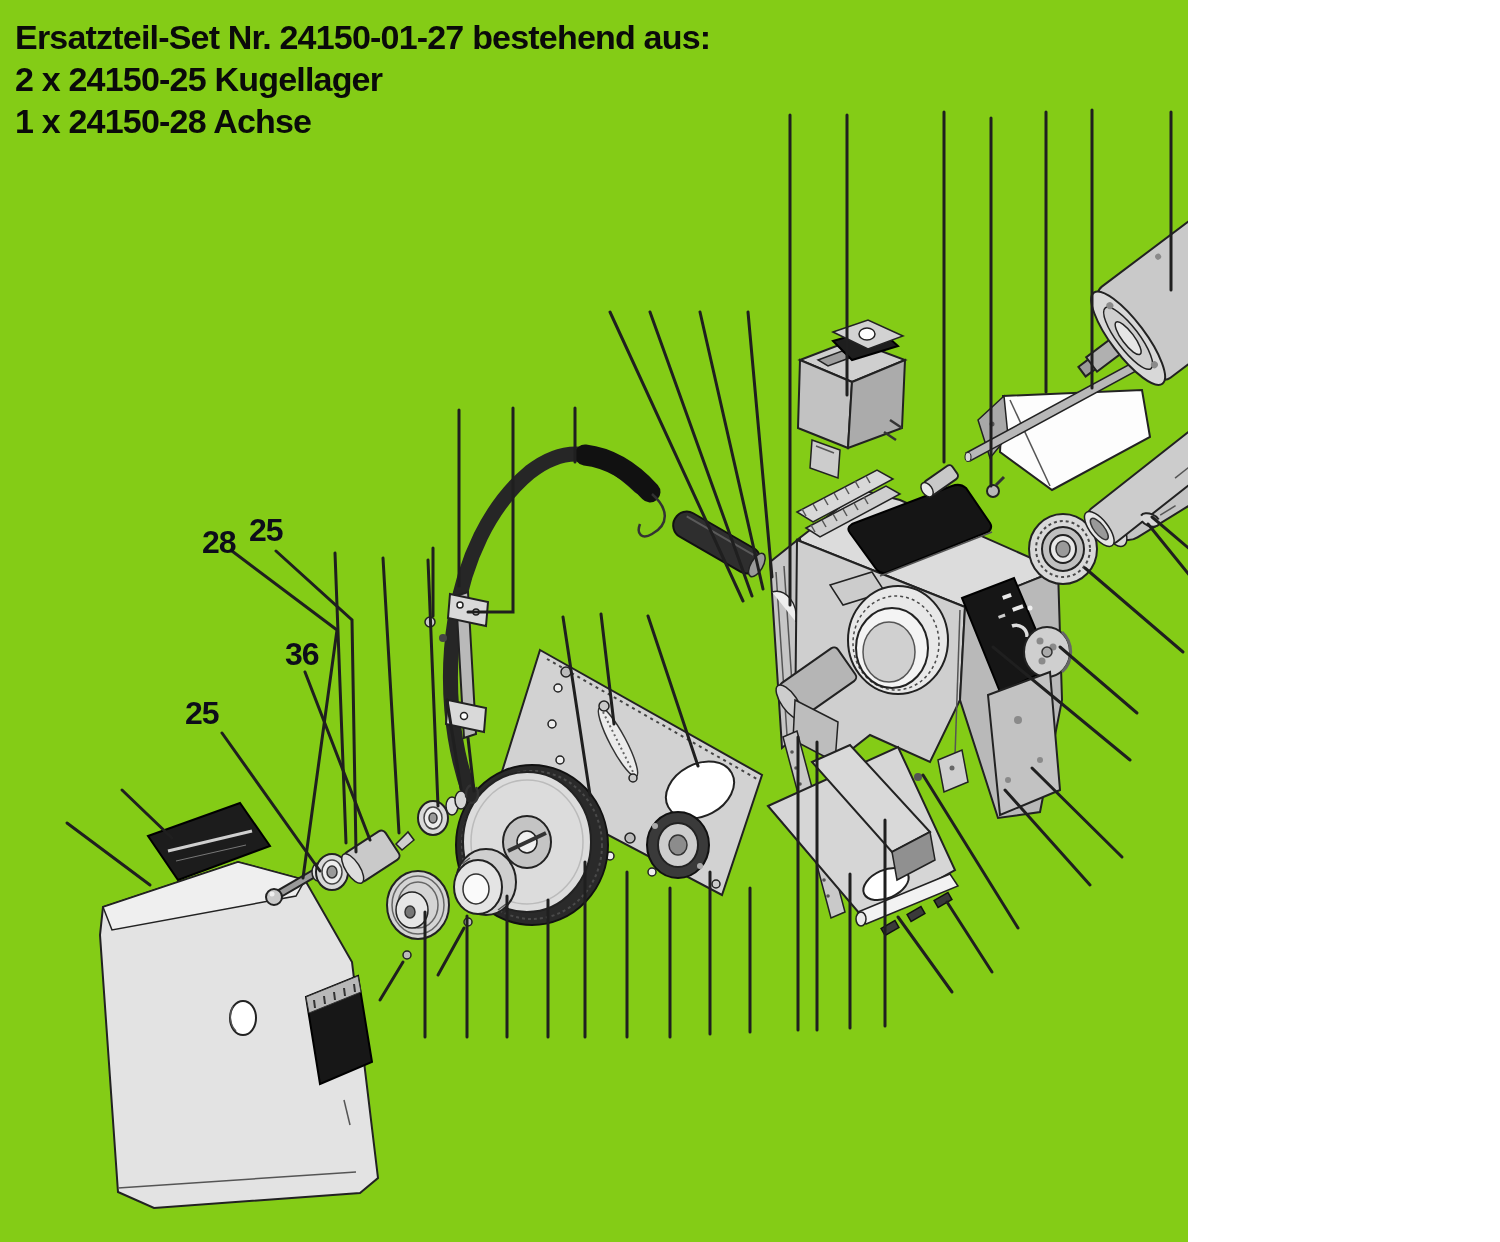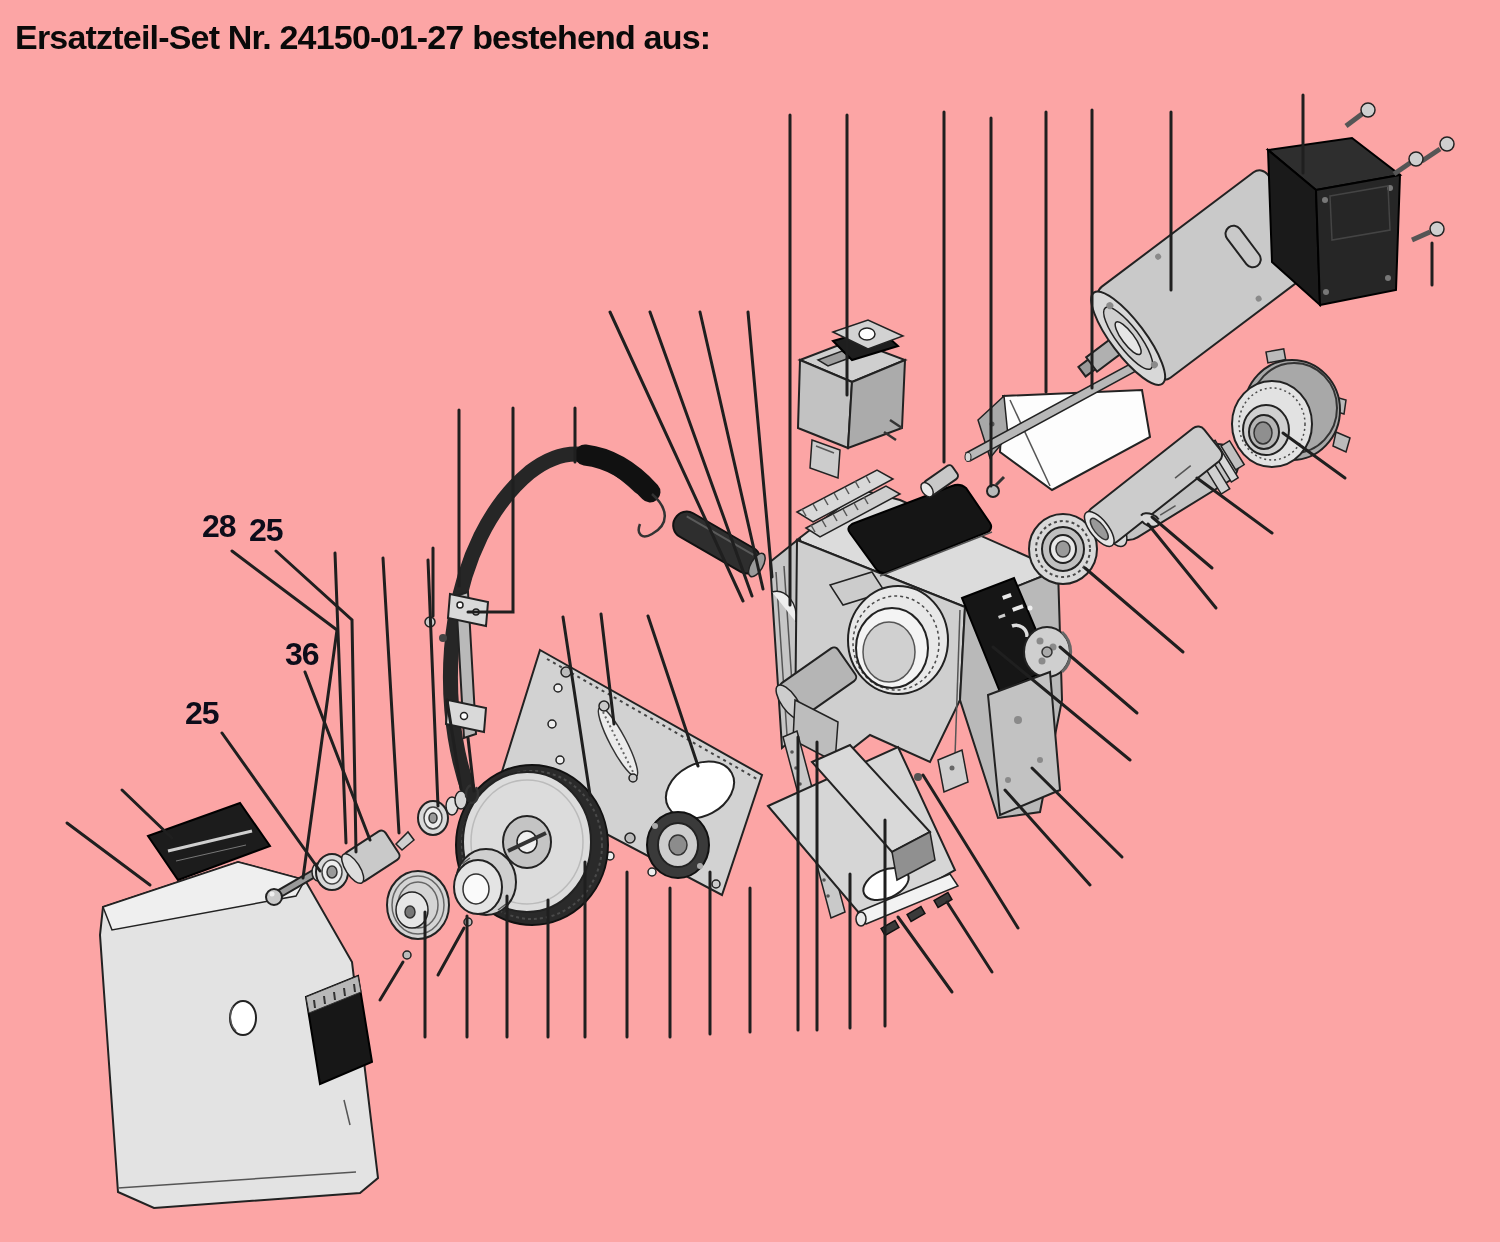--- a/index.html
+++ b/index.html
@@ -1,17 +1,17 @@
 <!DOCTYPE html>
 <html><head>
 <meta charset="utf-8">
 <style>
   html,body{margin:0;padding:0;background:#ffffff;}
   .stage{
-    position:relative;width:1500px;height:1242px;background:#fca5a5;overflow:hidden;
+    position:relative;width:1188px;height:1242px;background:#84cc16;overflow:hidden;
     font-family:"Liberation Sans", sans-serif;
   }
   .hdr{position:absolute;left:15px;top:16px;line-height:42px;}
   .hdr span{display:block;font-size:34px;font-weight:bold;color:#0a0a0a;letter-spacing:-0.8px;white-space:nowrap;}
   .plabel{position:absolute;font-size:32px;font-weight:bold;color:#0d0d1a;letter-spacing:-1px;}
   svg{position:absolute;left:0;top:0;}
   .ln{stroke:#1f1f1f;stroke-width:3;fill:none;stroke-linecap:round;}
   .o{stroke:#222222;stroke-width:2;}
   .o15{stroke:#222222;stroke-width:1.5;}
   .thin{stroke:#555555;stroke-width:1.5;fill:none;}
@@ -446,20 +446,22 @@
       <line class="ln" x1="1152" y1="517" x2="1212" y2="568"></line>
       <line class="ln" x1="1085" y1="568" x2="1183" y2="652"></line>
       <line class="ln" x1="1148" y1="524" x2="1216" y2="608"></line>
       <line class="ln" x1="67" y1="823" x2="150" y2="885"></line>
       <line class="ln" x1="122" y1="790" x2="172" y2="838"></line>
     </g>
   </svg>
 
   <div class="hdr">
     <span>Ersatzteil-Set Nr. 24150-01-27 bestehend aus:</span>
+    <span>2 x 24150-25 Kugellager</span>
+    <span>1 x 24150-28 Achse</span>
   </div>
 
-  <span class="plabel" style="left:202px;top:508px;">28</span>
+  <span class="plabel" style="left:202px;top:524px;">28</span>
   <span class="plabel" style="left:249px;top:512px;">25</span>
   <span class="plabel" style="left:285px;top:636px;">36</span>
   <span class="plabel" style="left:185px;top:695px;">25</span>
 
 </div>
 
 </body></html>

